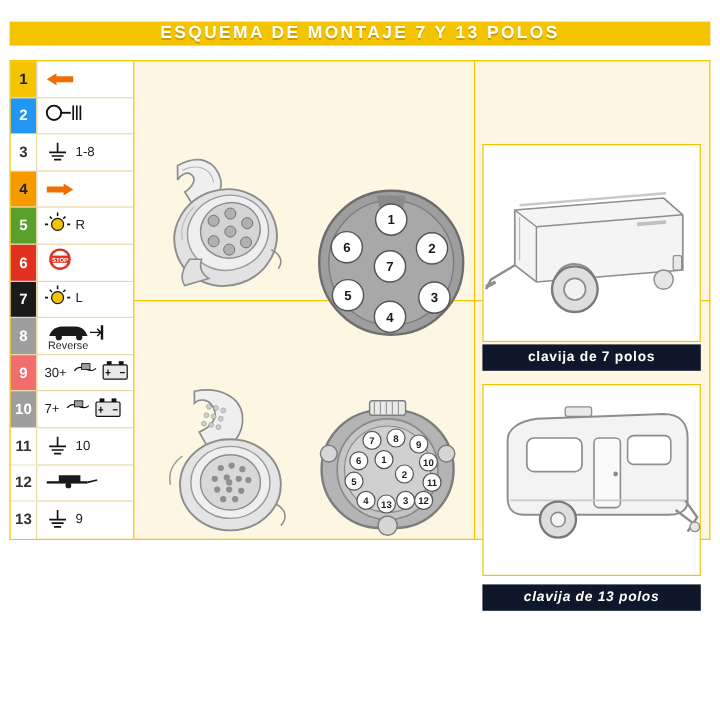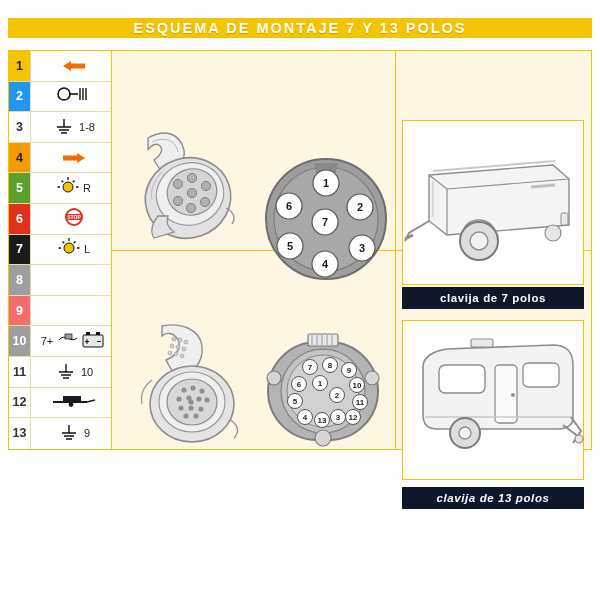--- a/index.html
+++ b/index.html
@@ -45,21 +45,21 @@
   .num.blue{background:#2196f3;color:#fff;}
   .num.white{background:#ffffff;color:#333;}
   .num.orange{background:#f59b00;color:#222;}
   .num.green{background:#5aa02c;color:#fff;}
   .num.red{background:#e03020;color:#fff;}
   .num.black{background:#1a1a1a;color:#fff;}
   .num.grey{background:#9e9e9e;color:#fff;}
   .num.pink{background:#f26d6d;color:#fff;}
   .sym{
     flex:1;height:100%;display:flex;align-items:center;gap:4px;
-    padding-left:6px;box-sizing:border-box;justify-content:center;
+    padding-left:6px;box-sizing:border-box;
   }
   .sym .lbl{font-size:11px;color:#222;}
   .sym .lbl.small{font-size:9px;}
   
   .arrow{width:26px;height:14px;position:relative;}
   .arrow svg{display:block;}
   
   .gnd{width:22px;height:18px;}
   
   .cell{position:absolute;box-sizing:border-box;}
@@ -174,24 +174,50 @@
           <circle cx="11" cy="11" r="5" fill="#f5c400" stroke="#111" stroke-width="1"></circle>
           <path d="M11 1 L11 4 M3 11 L0.5 11 M21.5 11 L19 11 M4.5 4.5 L6.3 6.3 M17.5 4.5 L15.7 6.3" stroke="#111" stroke-width="1.3"></path>
         </svg>
       </span>
       <span class="lbl">L</span>
     </div>
   </div>
 
   <div class="legend-row">
     <div class="num grey">8</div>
+    <div class="sym">
+      <span>
+        <svg width="52" height="20" viewBox="0 0 52 20">
+          <path d="M4 13 C6 7 10 5 16 5 L26 5 C31 5 34 8 36 13 Z" fill="#1a1a1a"></path>
+          <circle cx="12" cy="14" r="2.6" fill="#1a1a1a"></circle>
+          <circle cx="29" cy="14" r="2.6" fill="#1a1a1a"></circle>
+          <path d="M38 10 L46 10 M44 7 L47 10 L44 13" stroke="#111" stroke-width="1.2" fill="none"></path>
+          <rect x="47" y="4" width="2" height="12" fill="#111"></rect>
+        </svg>
+      </span>
+      <span class="lbl small" style="position:absolute;left:31px;top:18px;">Reverse</span>
+    </div>
   </div>
 
   <div class="legend-row">
     <div class="num pink">9</div>
+    <div class="sym">
+      <span class="lbl">30+</span>
+      <span>
+        <svg width="50" height="22" viewBox="0 0 50 22">
+          <path d="M2 12 C8 4 14 16 20 10" stroke="#111" stroke-width="1" fill="none"></path>
+          <rect x="8" y="6" width="7" height="5" fill="#9e9e9e" stroke="#111" stroke-width=".7"></rect>
+          <rect x="26" y="7" width="20" height="12" rx="1" fill="#e8e8e8" stroke="#111" stroke-width="1"></rect>
+          <rect x="29" y="4" width="4" height="3" fill="#111"></rect>
+          <rect x="39" y="4" width="4" height="3" fill="#111"></rect>
+          <path d="M30 11 L30 16 M28 13.5 L32 13.5" stroke="#111" stroke-width="1"></path>
+          <path d="M40 13.5 L44 13.5" stroke="#111" stroke-width="1"></path>
+        </svg>
+      </span>
+    </div>
   </div>
 
   <div class="legend-row">
     <div class="num grey">10</div>
     <div class="sym">
       <span class="lbl">7+</span>
       <span>
         <svg width="50" height="22" viewBox="0 0 50 22">
           <path d="M2 12 C8 4 14 16 20 10" stroke="#111" stroke-width="1" fill="none"></path>
           <rect x="8" y="6" width="7" height="5" fill="#9e9e9e" stroke="#111" stroke-width=".7"></rect>

